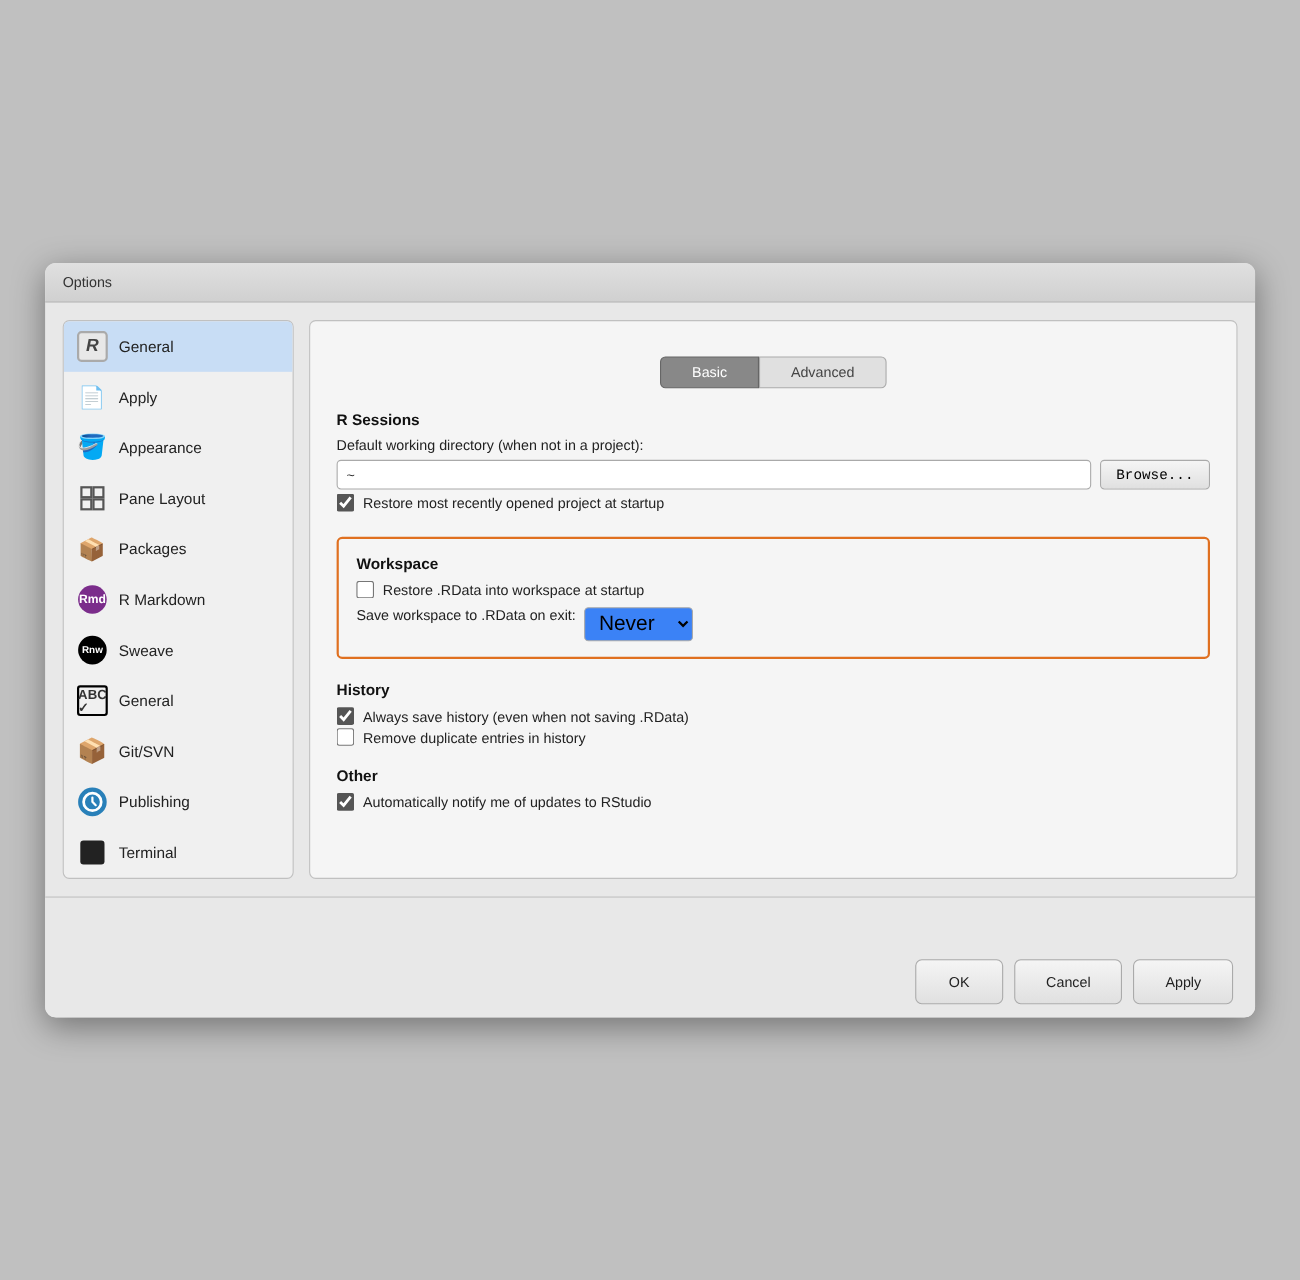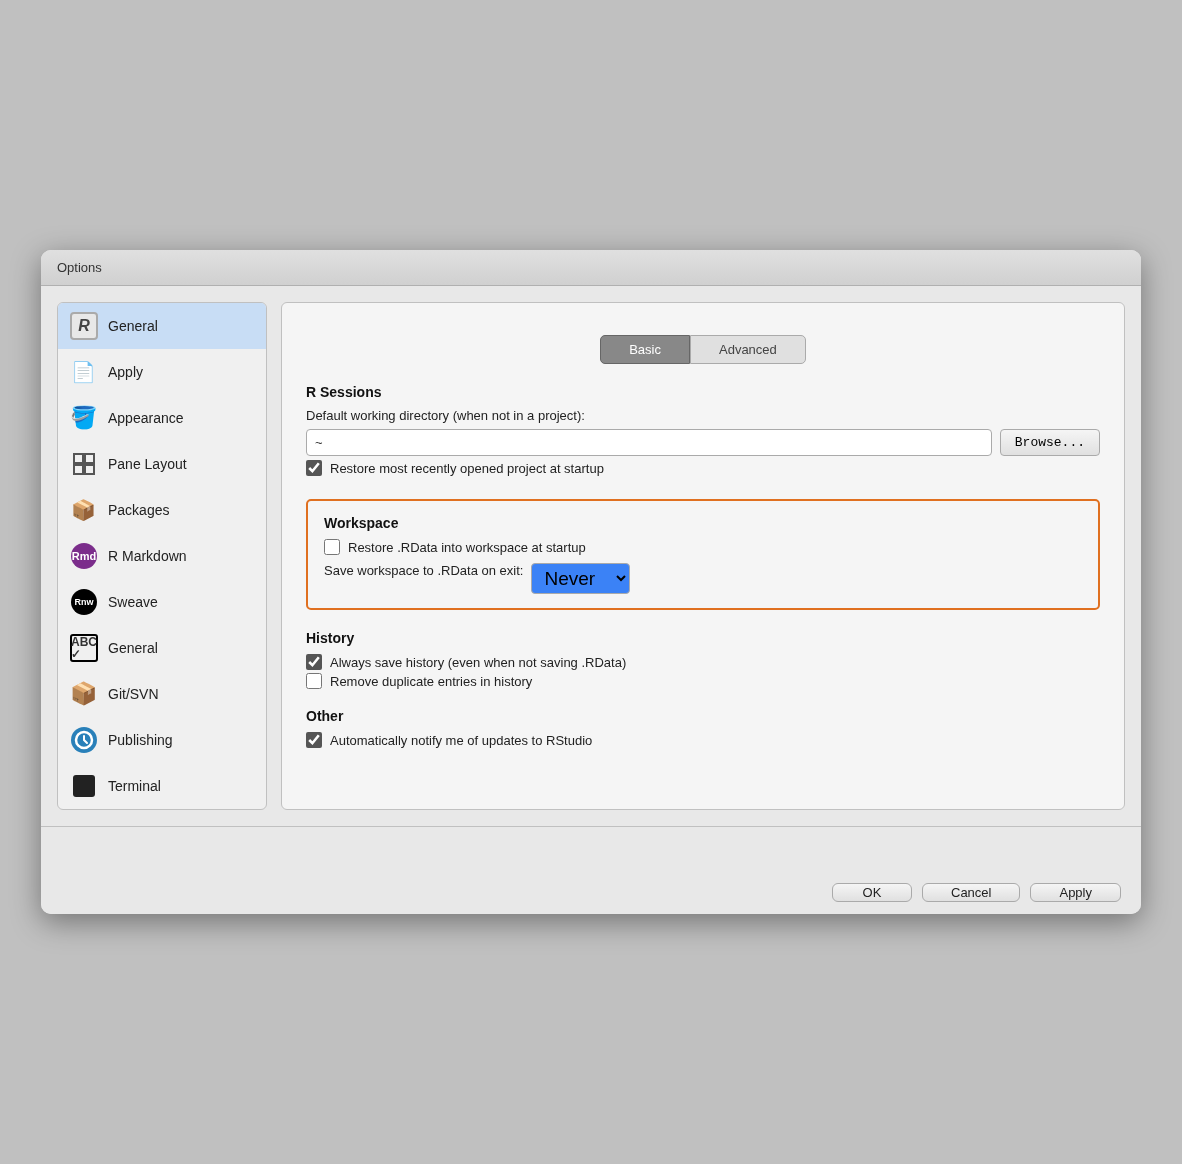--- a/index.html
+++ b/index.html
@@ -226,21 +226,21 @@
     
     .dialog-footer {
       display: flex;
       justify-content: flex-end;
       gap: 10px;
       padding: 12px 20px;
       border-top: 1px solid #c0c0c0;
       background: #e8e8e8;
     }
     .footer-btn {
-      padding: 1px 28px;
+      padding: 12px 28px;
       border: 1px solid #aaa;
       border-radius: 6px;
       background: linear-gradient(to bottom, #f5f5f5, #e0e0e0);
       cursor: pointer;
       font-size: 13px;
       color: #222;
       min-width: 80px;
       margin-top: 44px;
     }
     .wd-label {

